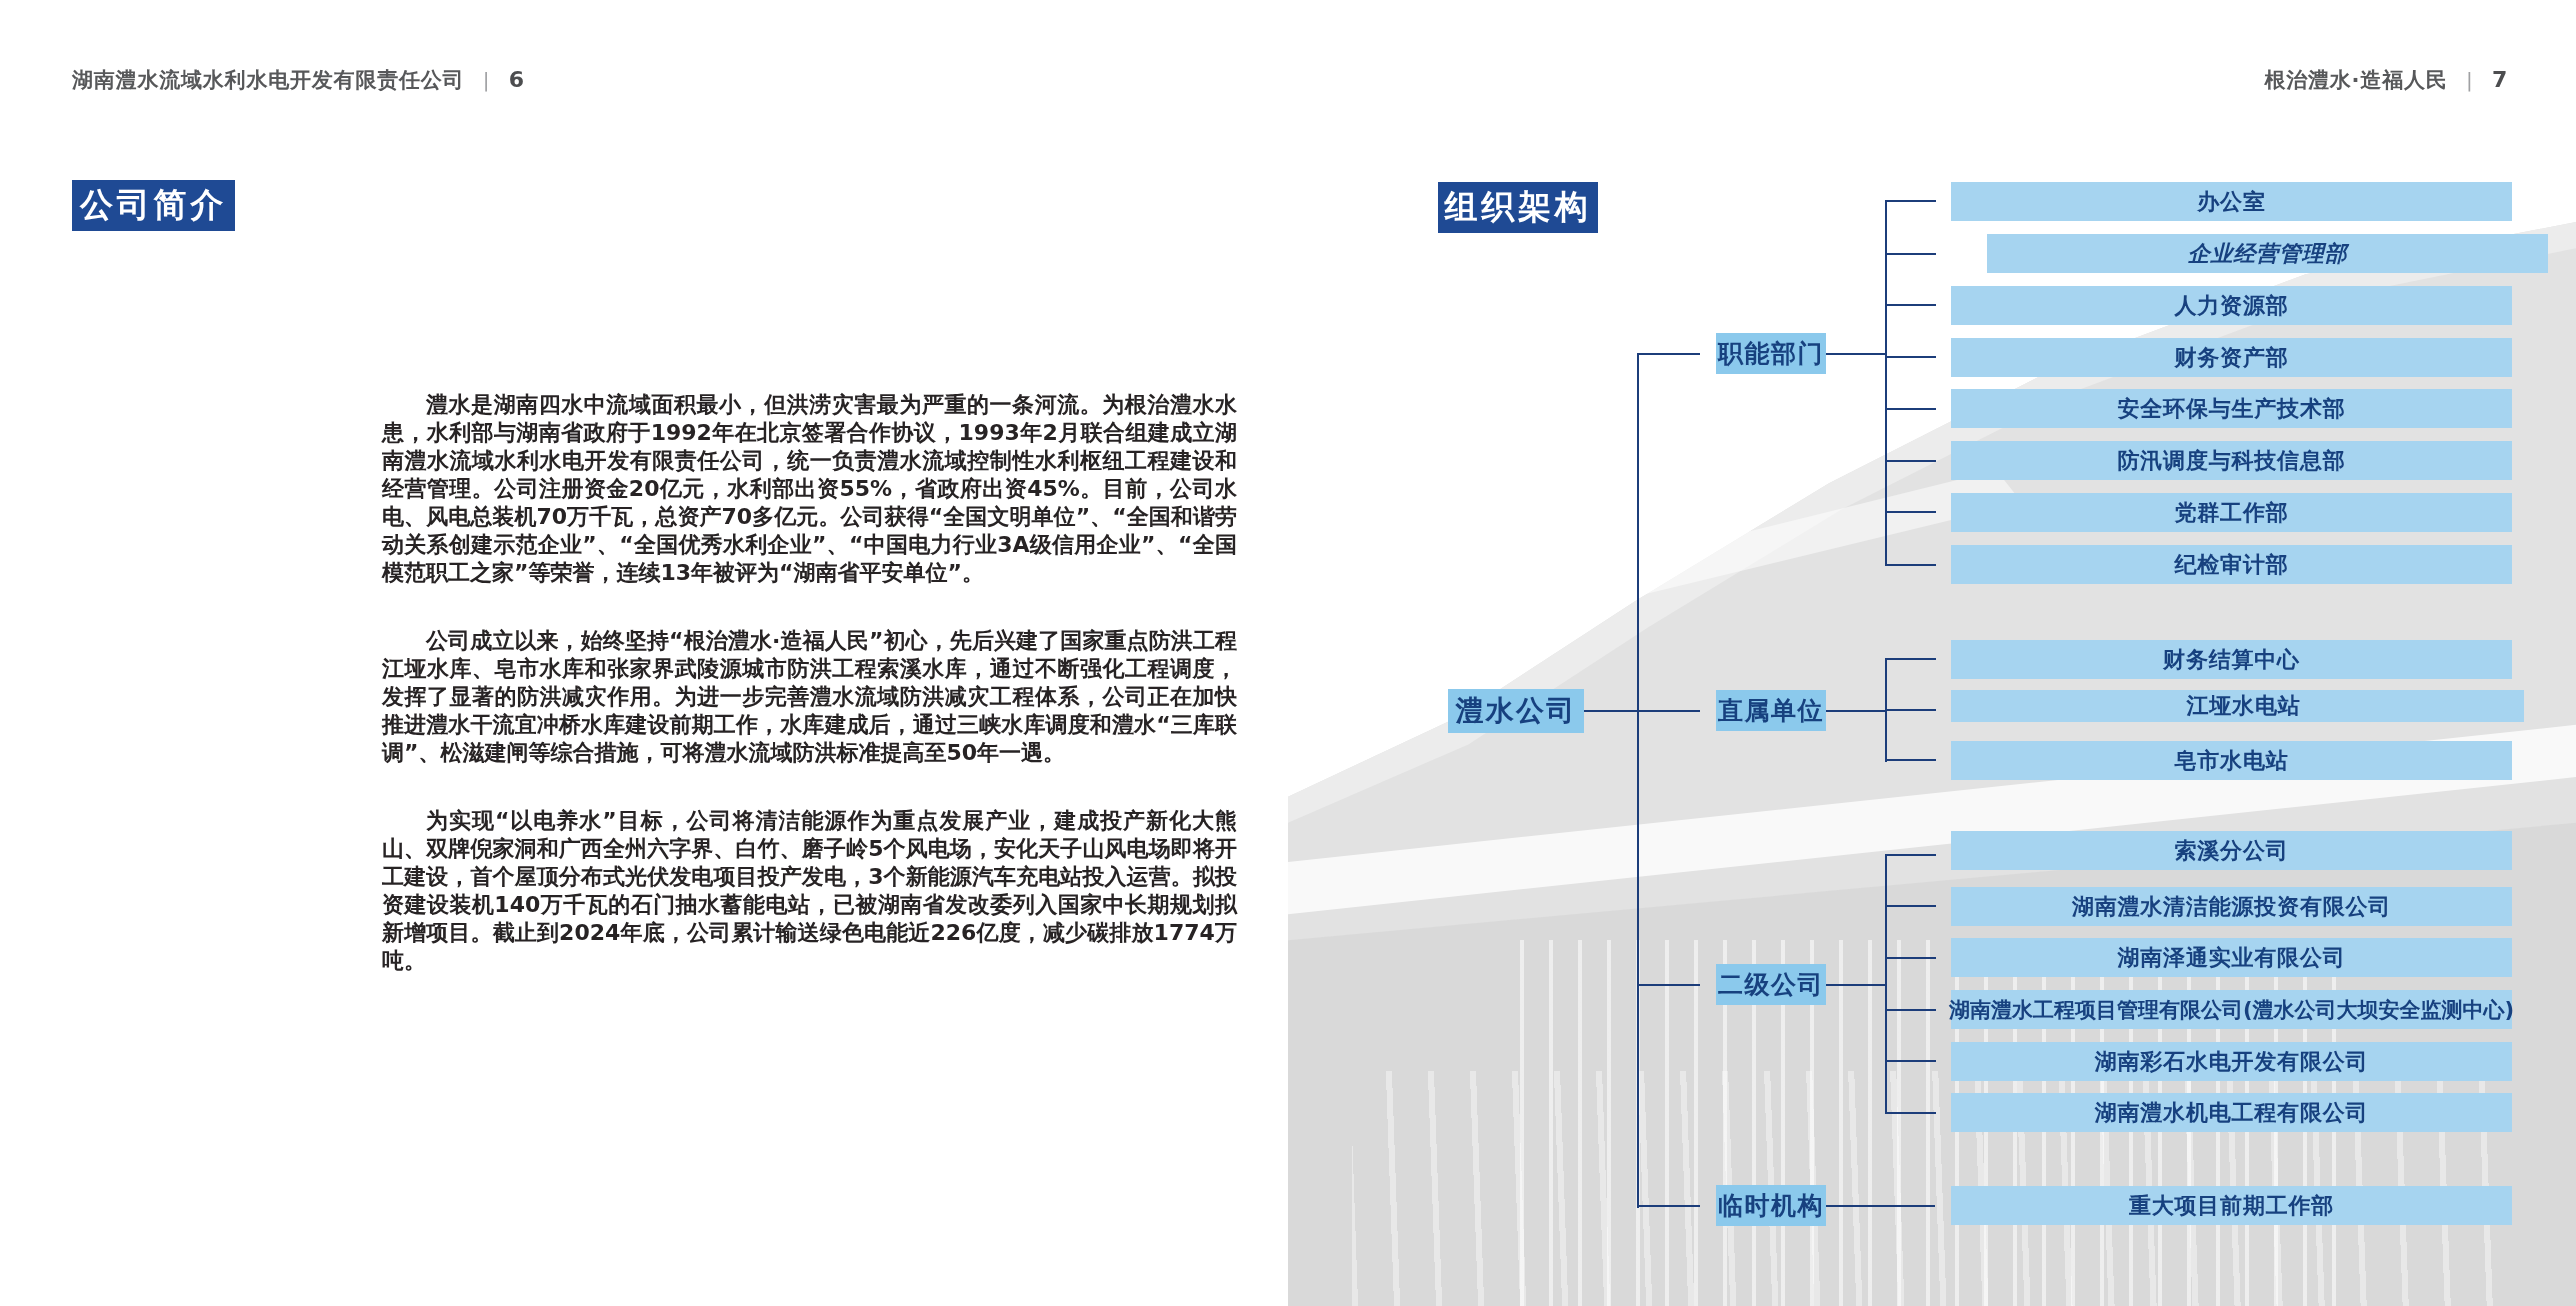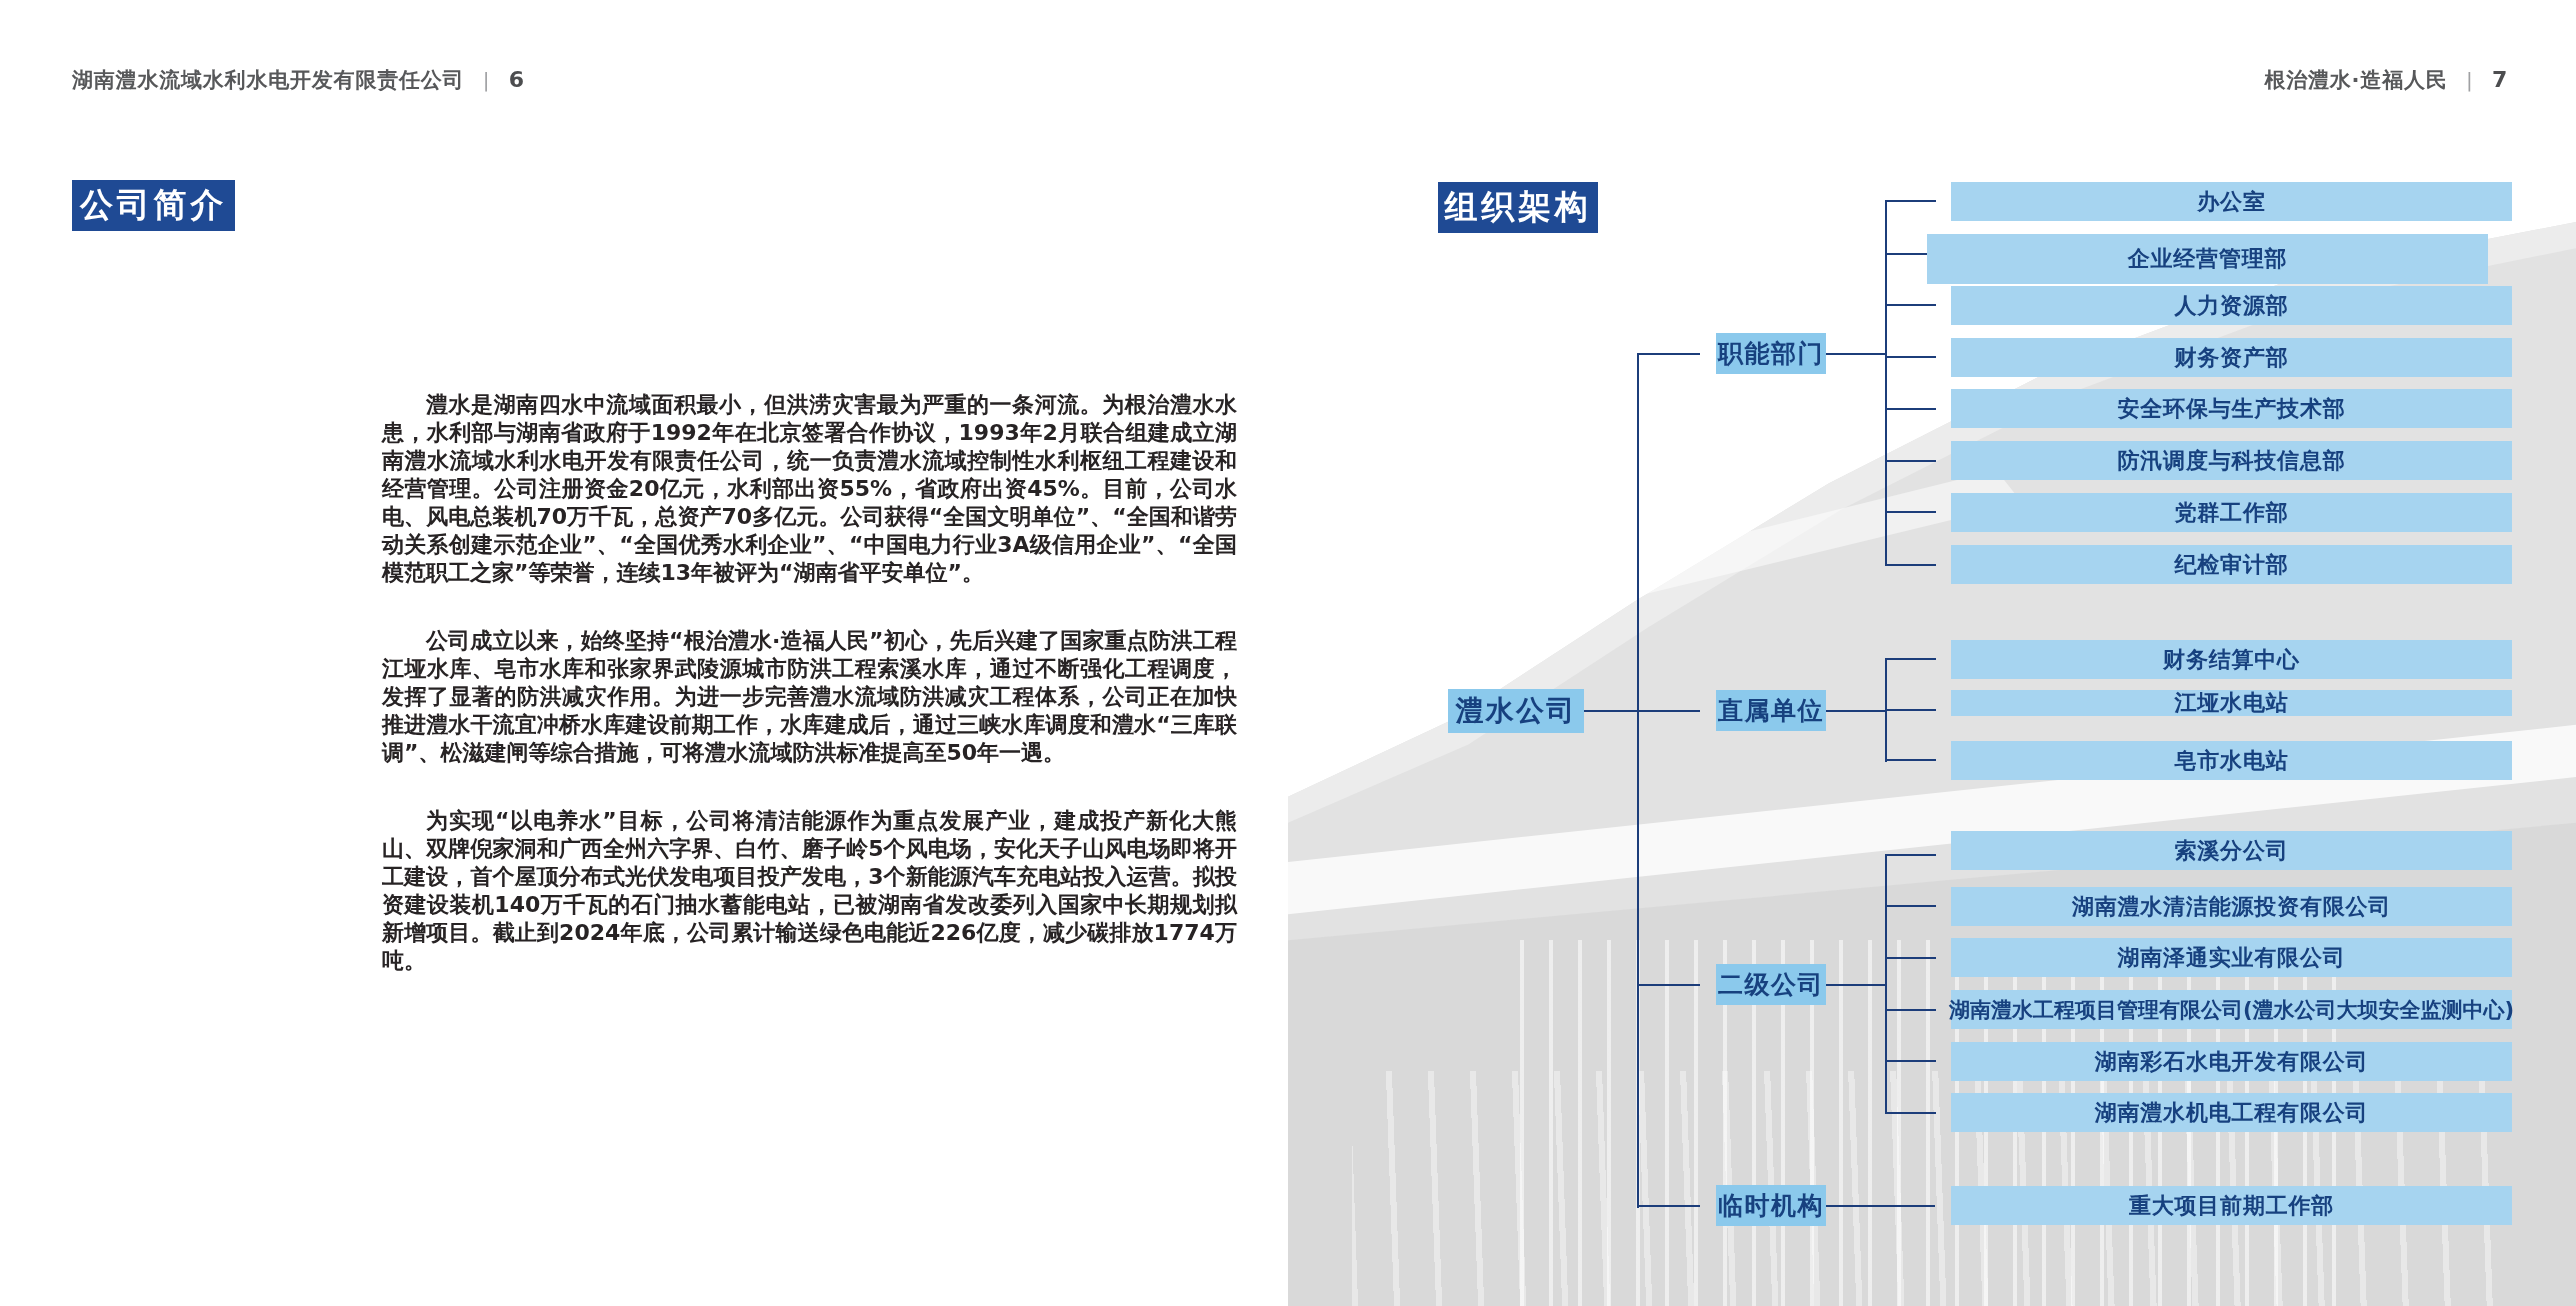--- a/index.html
+++ b/index.html
@@ -107,36 +107,36 @@
         <div class="cline" style="left: 597px; top: 200px; width: 2.3px; height: 365px;"></div>
         <div class="cline" style="left: 597px; top: 200px; width: 51px; height: 2.3px;"></div>
         <div class="cline" style="left: 597px; top: 253px; width: 51px; height: 2.3px;"></div>
         <div class="cline" style="left: 597px; top: 304px; width: 51px; height: 2.3px;"></div>
         <div class="cline" style="left: 597px; top: 356px; width: 51px; height: 2.3px;"></div>
         <div class="cline" style="left: 597px; top: 408px; width: 51px; height: 2.3px;"></div>
         <div class="cline" style="left: 597px; top: 460px; width: 51px; height: 2.3px;"></div>
         <div class="cline" style="left: 597px; top: 511px; width: 51px; height: 2.3px;"></div>
         <div class="cline" style="left: 597px; top: 564px; width: 51px; height: 2.3px;"></div>
         <div class="node leaf" style="left: 647px; top: 182px; width: 561px; height: 39px;">办公室</div>
-        <div class="node leaf" style="left: 623px; top: 234px; width: 561px; height: 50px;">企业经营管理部</div>
+        <div class="node leaf" style="left: 683px; top: 234px; width: 561px; height: 39px; font-style: italic;">企业经营管理部</div>
         <div class="node leaf" style="left: 647px; top: 286px; width: 561px; height: 39px;">人力资源部</div>
         <div class="node leaf" style="left: 647px; top: 338px; width: 561px; height: 39px;">财务资产部</div>
         <div class="node leaf" style="left: 647px; top: 389px; width: 561px; height: 39px;">安全环保与生产技术部</div>
         <div class="node leaf" style="left: 647px; top: 441px; width: 561px; height: 39px;">防汛调度与科技信息部</div>
         <div class="node leaf" style="left: 647px; top: 493px; width: 561px; height: 39px;">党群工作部</div>
         <div class="node leaf" style="left: 647px; top: 545px; width: 561px; height: 39px;">纪检审计部</div>
         <div class="cline" style="left: 349px; top: 710px; width: 63px; height: 2.3px;"></div>
         <div class="node cat" style="left: 412px; top: 690px; width: 110px; height: 41px;">直属单位</div>
         <div class="cline" style="left: 522px; top: 710px; width: 77px; height: 2.3px;"></div>
         <div class="cline" style="left: 597px; top: 658px; width: 2.3px; height: 104px;"></div>
         <div class="cline" style="left: 597px; top: 658px; width: 51px; height: 2.3px;"></div>
         <div class="cline" style="left: 597px; top: 709px; width: 51px; height: 2.3px;"></div>
         <div class="cline" style="left: 597px; top: 759px; width: 51px; height: 2.3px;"></div>
         <div class="node leaf" style="left: 647px; top: 640px; width: 561px; height: 39px;">财务结算中心</div>
-        <div class="node leaf" style="left: 647px; top: 690px; width: 561px; height: 26px;">江垭水电站</div>
+        <div class="node leaf" style="left: 647px; top: 690px; width: 561px; height: 32px; padding-left: 12px;">江垭水电站</div>
         <div class="node leaf" style="left: 647px; top: 741px; width: 561px; height: 39px;">皂市水电站</div>
         <div class="cline" style="left: 349px; top: 984px; width: 63px; height: 2.3px;"></div>
         <div class="node cat" style="left: 412px; top: 964px; width: 110px; height: 41px;">二级公司</div>
         <div class="cline" style="left: 522px; top: 984px; width: 77px; height: 2.3px;"></div>
         <div class="cline" style="left: 597px; top: 854px; width: 2.3px; height: 260px;"></div>
         <div class="cline" style="left: 597px; top: 854px; width: 51px; height: 2.3px;"></div>
         <div class="cline" style="left: 597px; top: 905px; width: 51px; height: 2.3px;"></div>
         <div class="cline" style="left: 597px; top: 957px; width: 51px; height: 2.3px;"></div>
         <div class="cline" style="left: 597px; top: 1009px; width: 51px; height: 2.3px;"></div>
         <div class="cline" style="left: 597px; top: 1060px; width: 51px; height: 2.3px;"></div>

